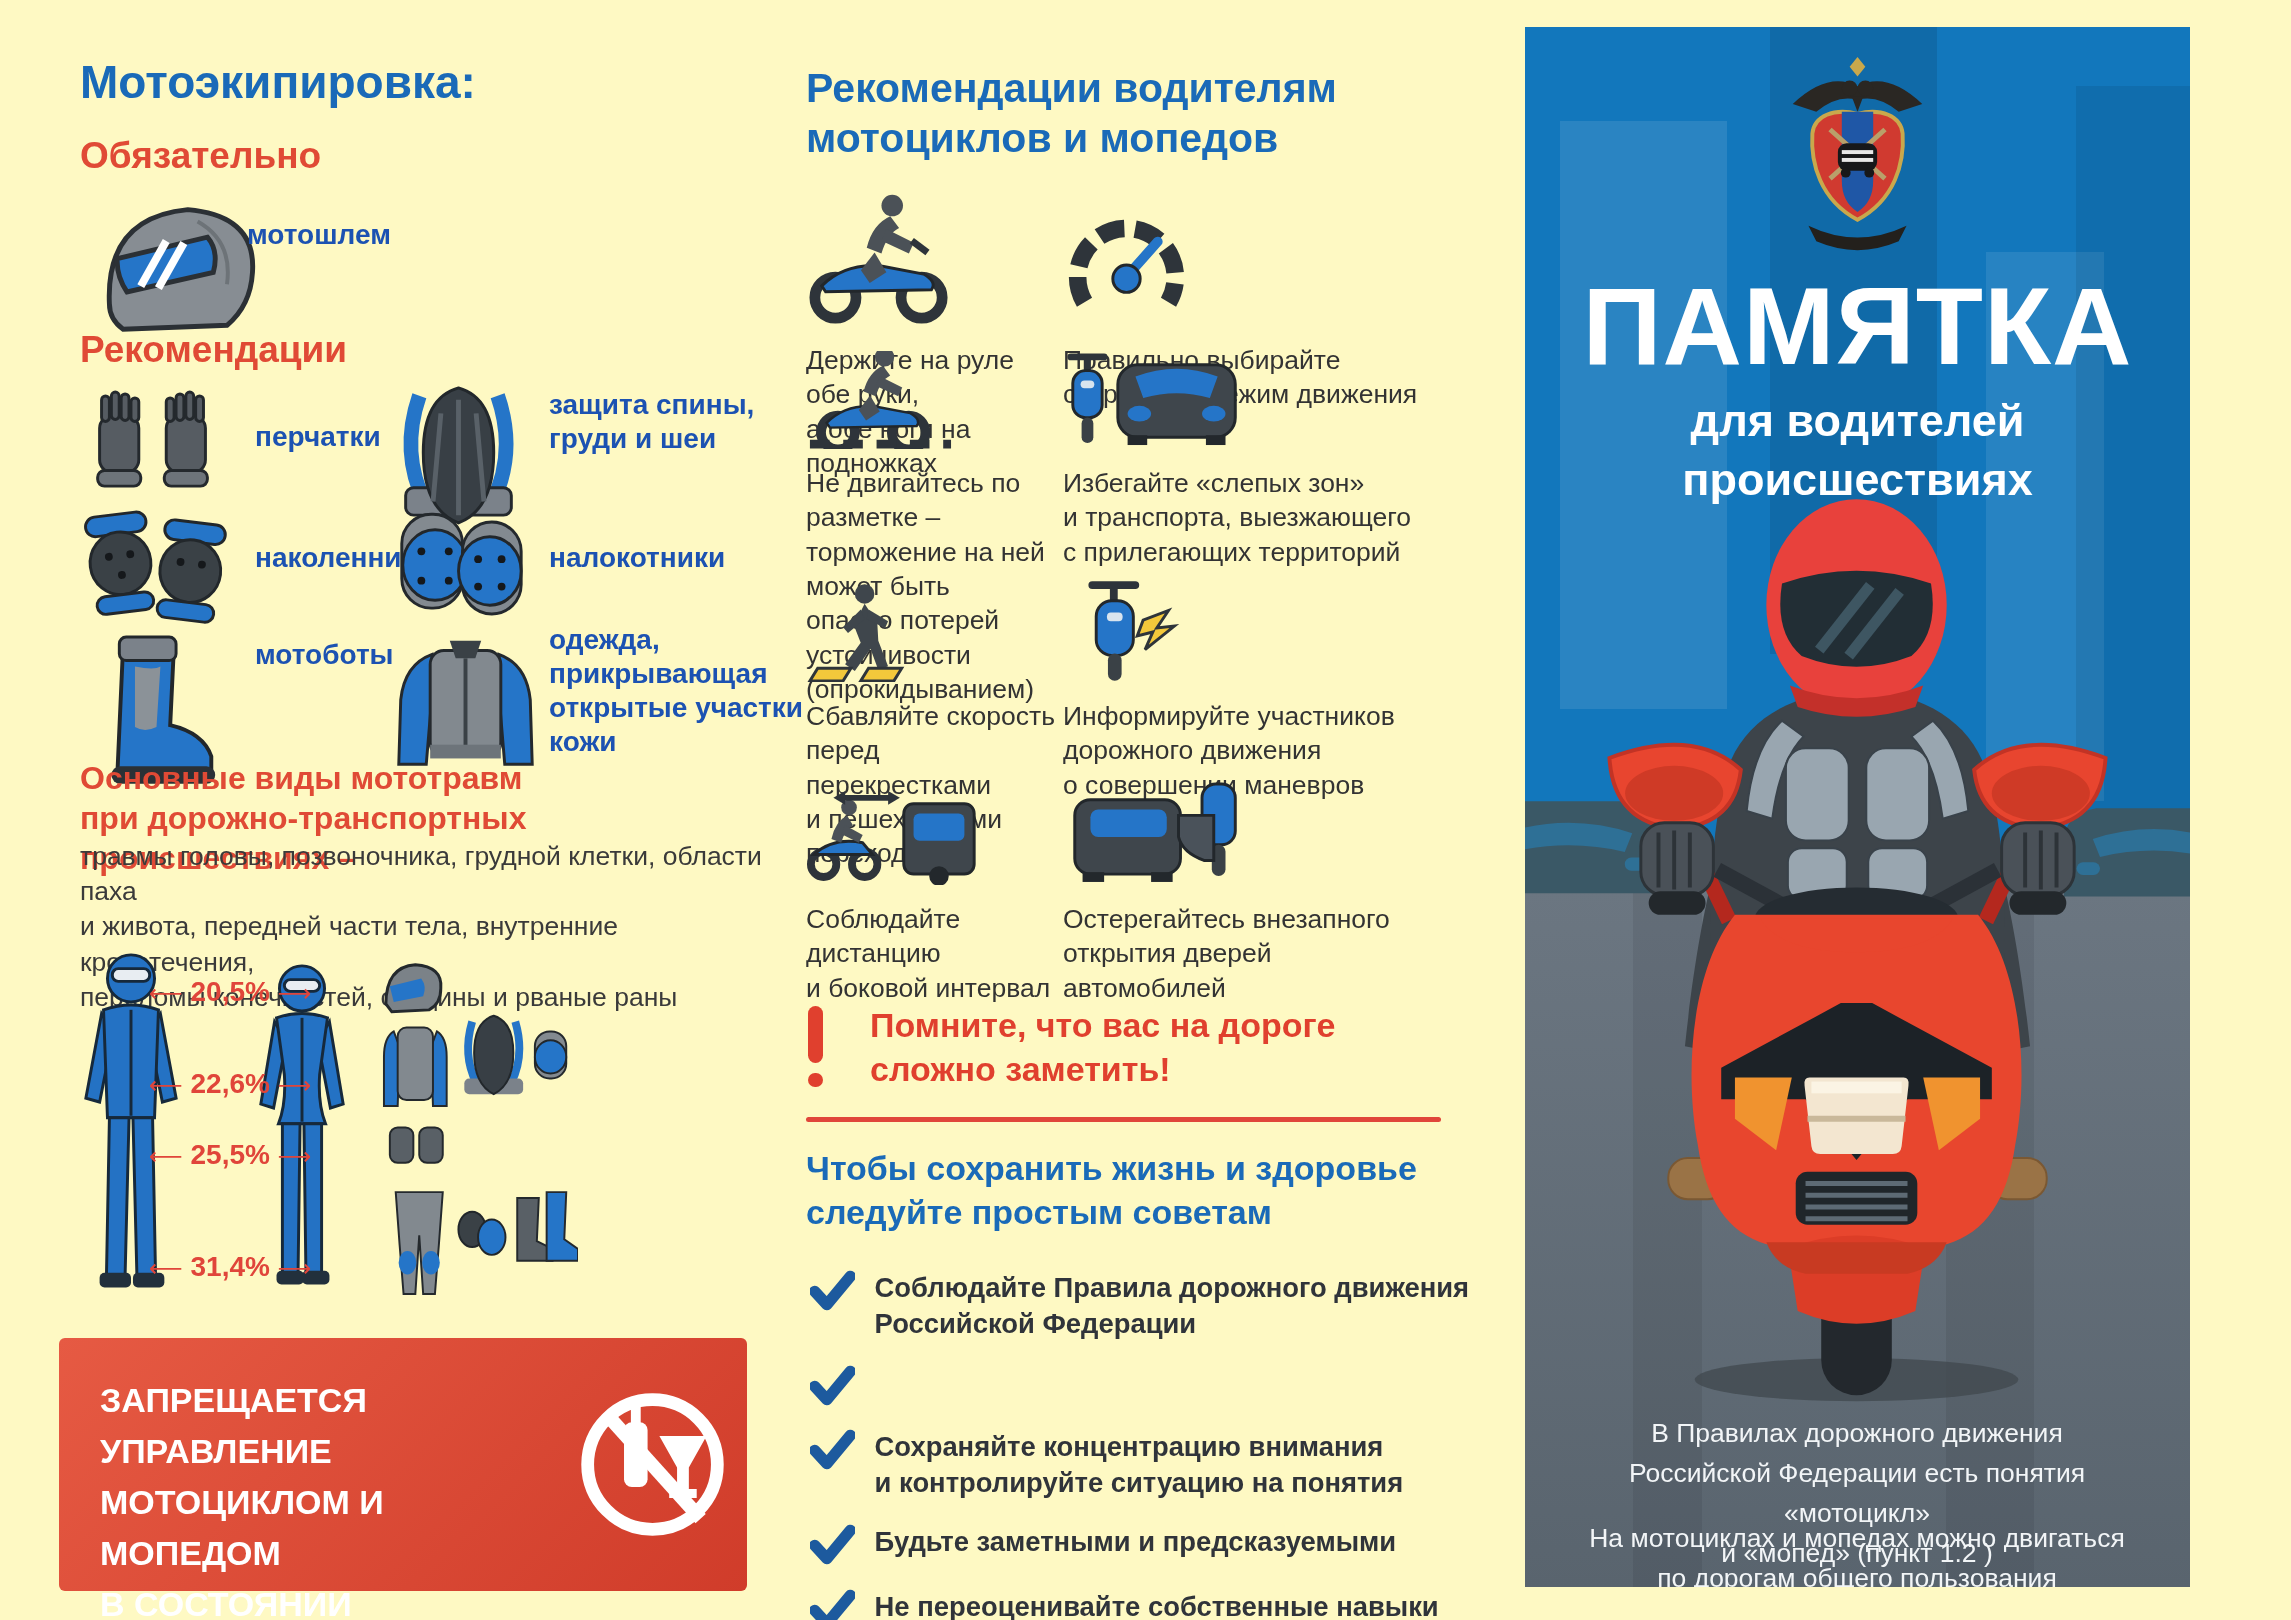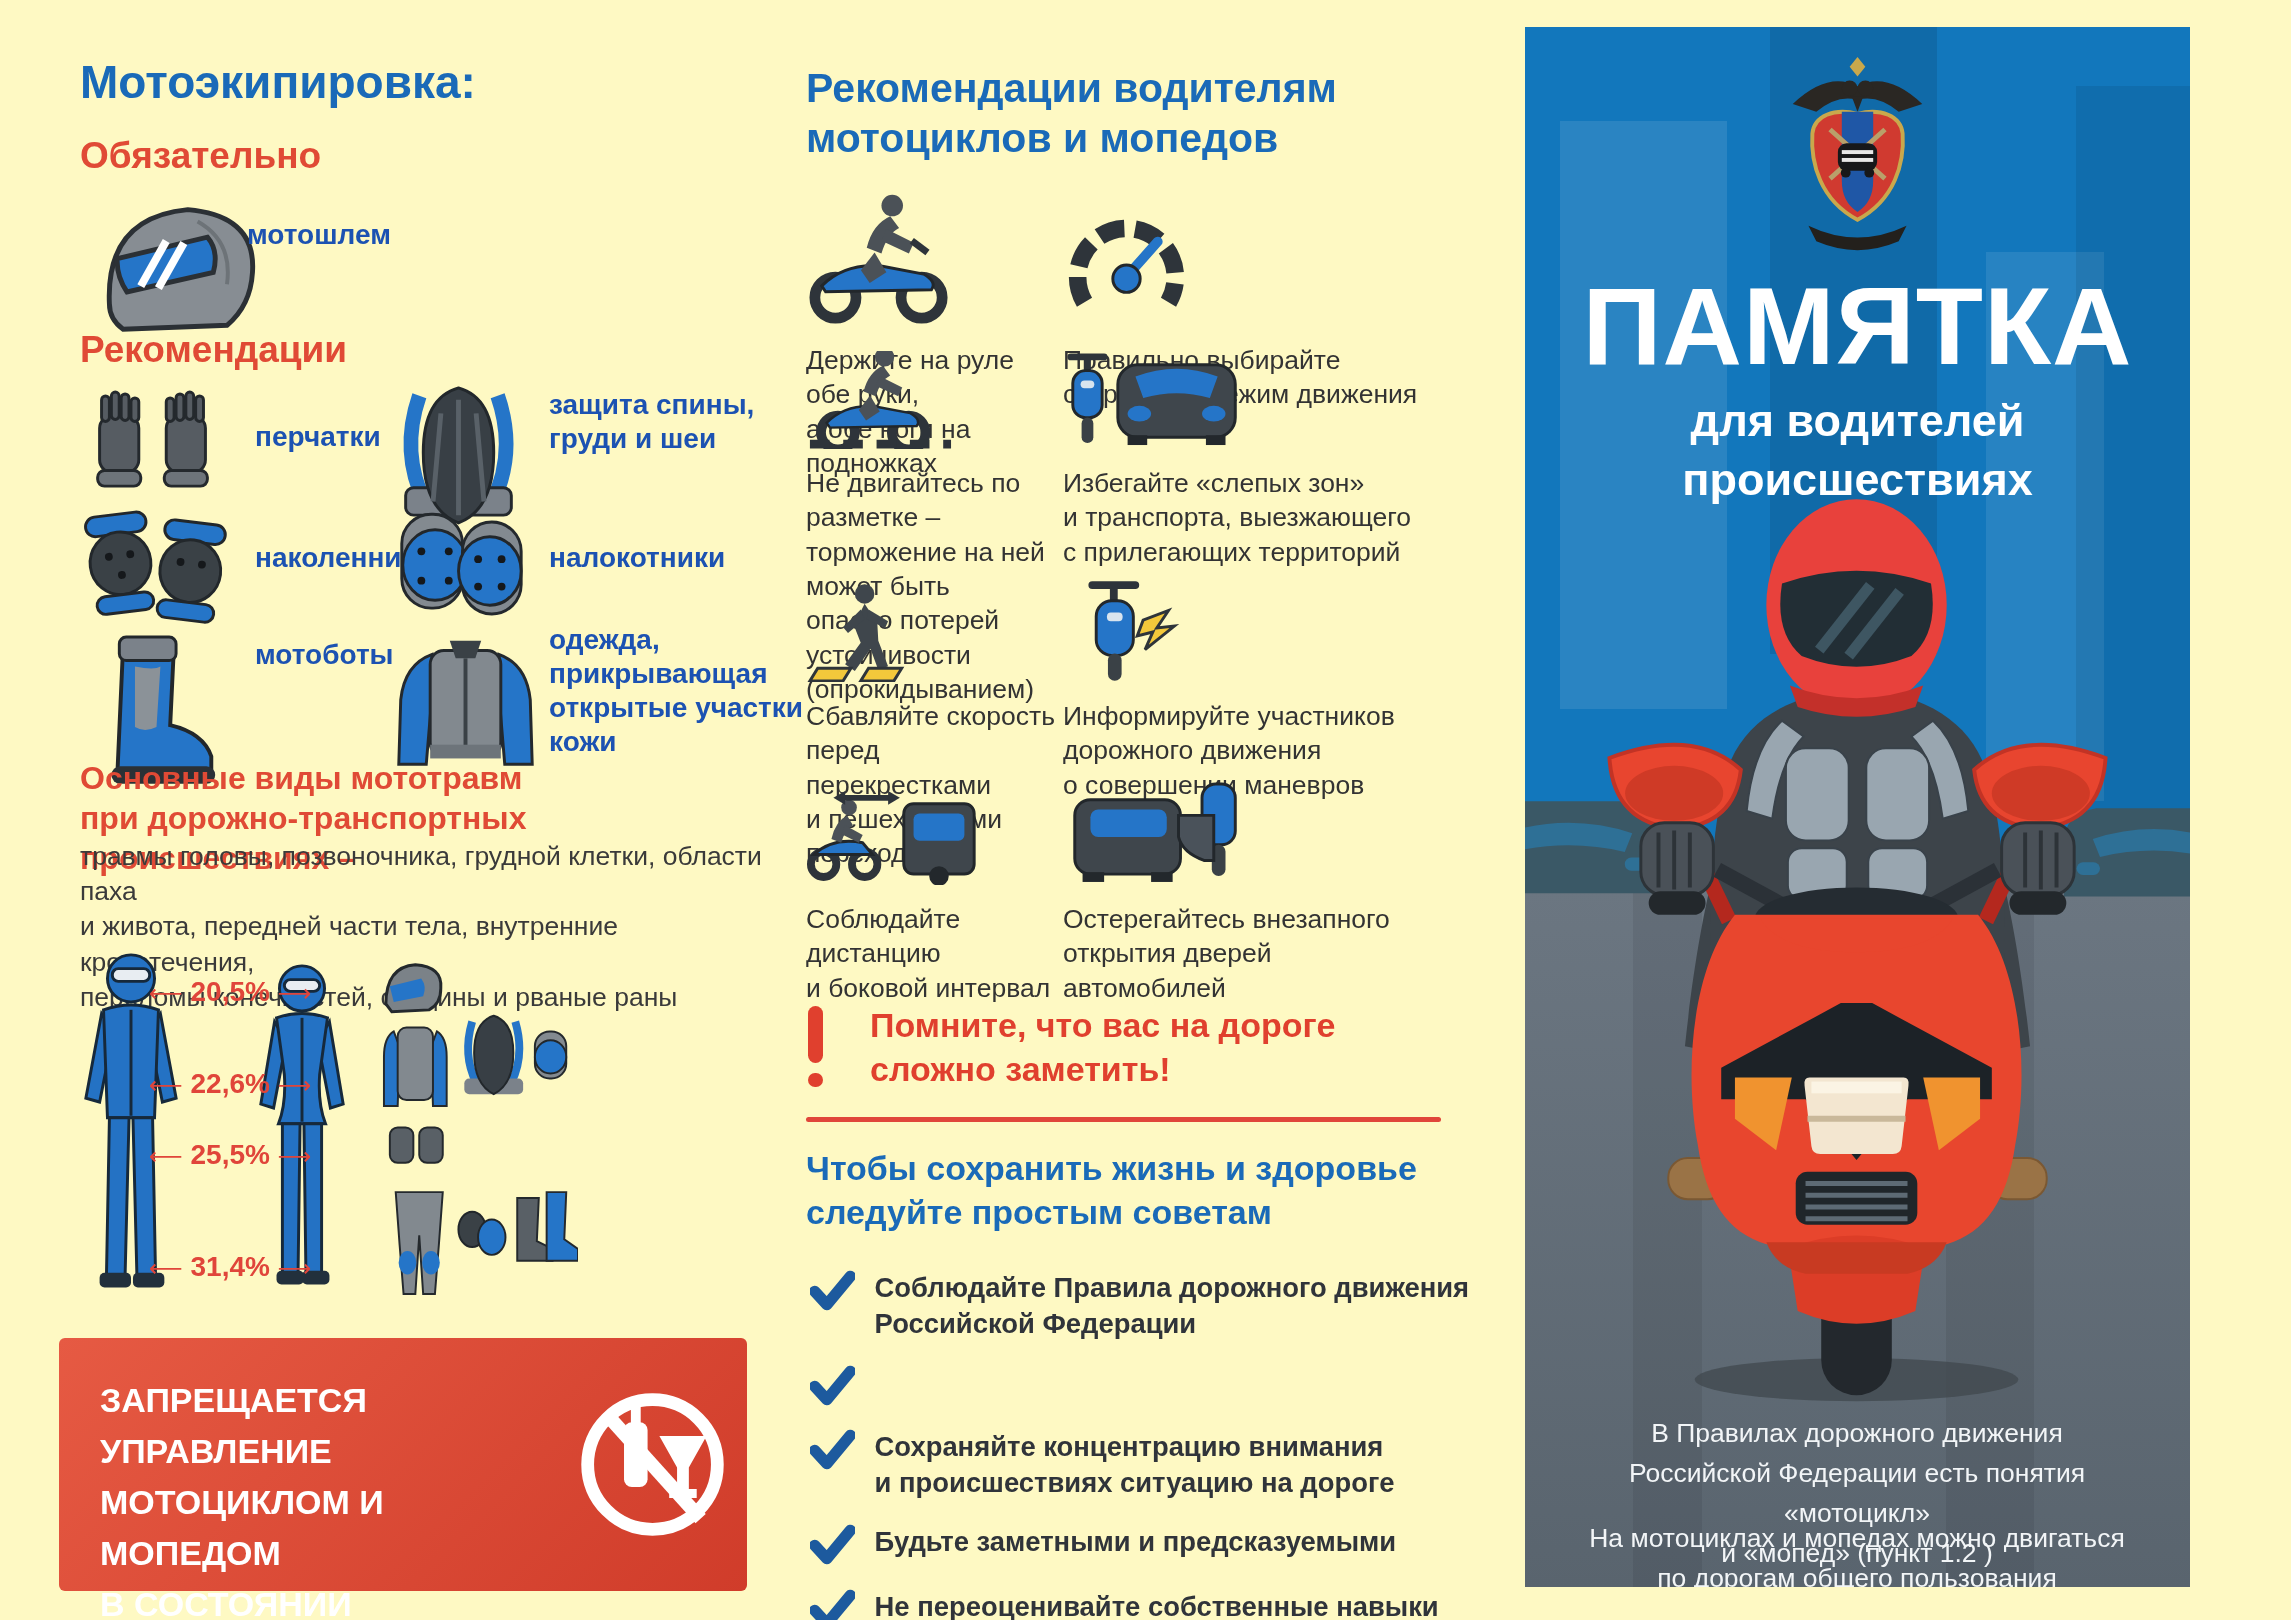--- a/index.html
+++ b/index.html
@@ -448,21 +448,21 @@
     <div class="chk-item">
       <svg width="45" height="41" viewBox="0 0 48 42">
           <path d="M5,22 L18,36 L43,6" fill="none" stroke="#1d5a9e" stroke-width="12" stroke-linecap="round" stroke-linejoin="round"></path>
         </svg>
     </div>
     <div class="chk-item">
       <svg width="45" height="41" viewBox="0 0 48 42">
           <path d="M5,22 L18,36 L43,6" fill="none" stroke="#1d5a9e" stroke-width="12" stroke-linecap="round" stroke-linejoin="round"></path>
         </svg>
       <div class="chk-text pre">Сохраняйте концентрацию внимания
-и происшествиях ситуацию на дороге</div>
+и контролируйте ситуацию на понятия</div>
     </div>
     <div class="chk-item">
       <svg width="45" height="41" viewBox="0 0 48 42">
           <path d="M5,22 L18,36 L43,6" fill="none" stroke="#1d5a9e" stroke-width="12" stroke-linecap="round" stroke-linejoin="round"></path>
         </svg>
       <div class="chk-text pre">Будьте заметными и предсказуемыми</div>
     </div>
     <div class="chk-item">
       <svg width="45" height="41" viewBox="0 0 48 42">
           <path d="M5,22 L18,36 L43,6" fill="none" stroke="#1d5a9e" stroke-width="12" stroke-linecap="round" stroke-linejoin="round"></path>

